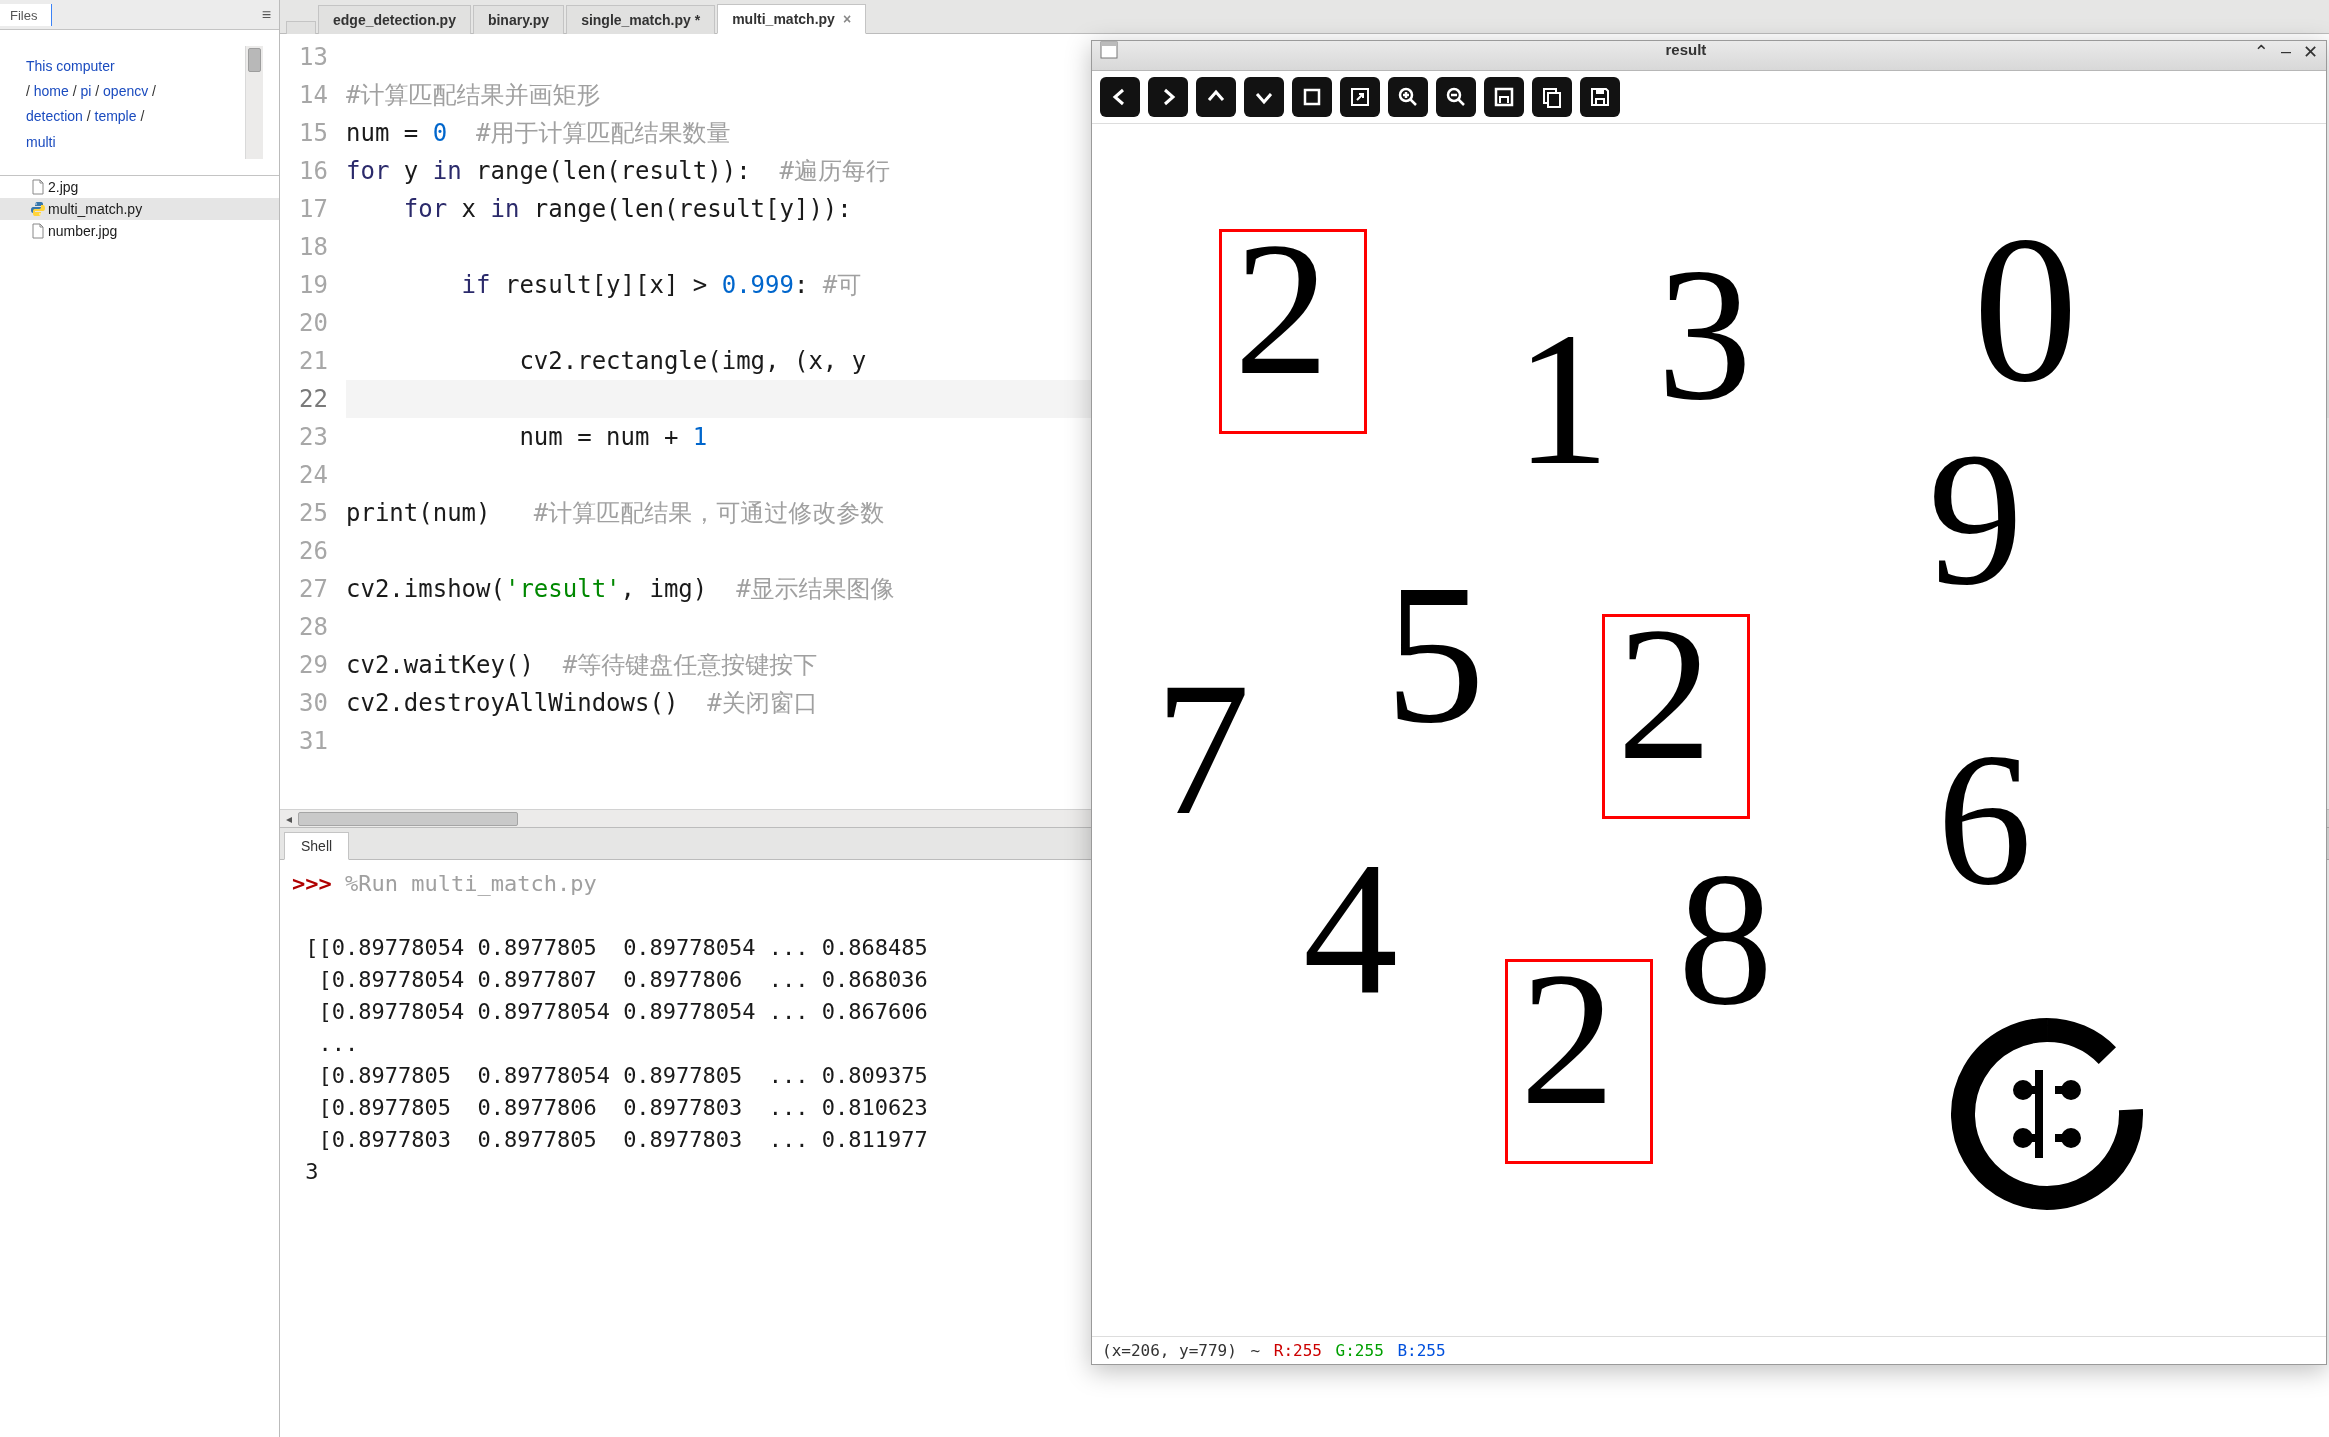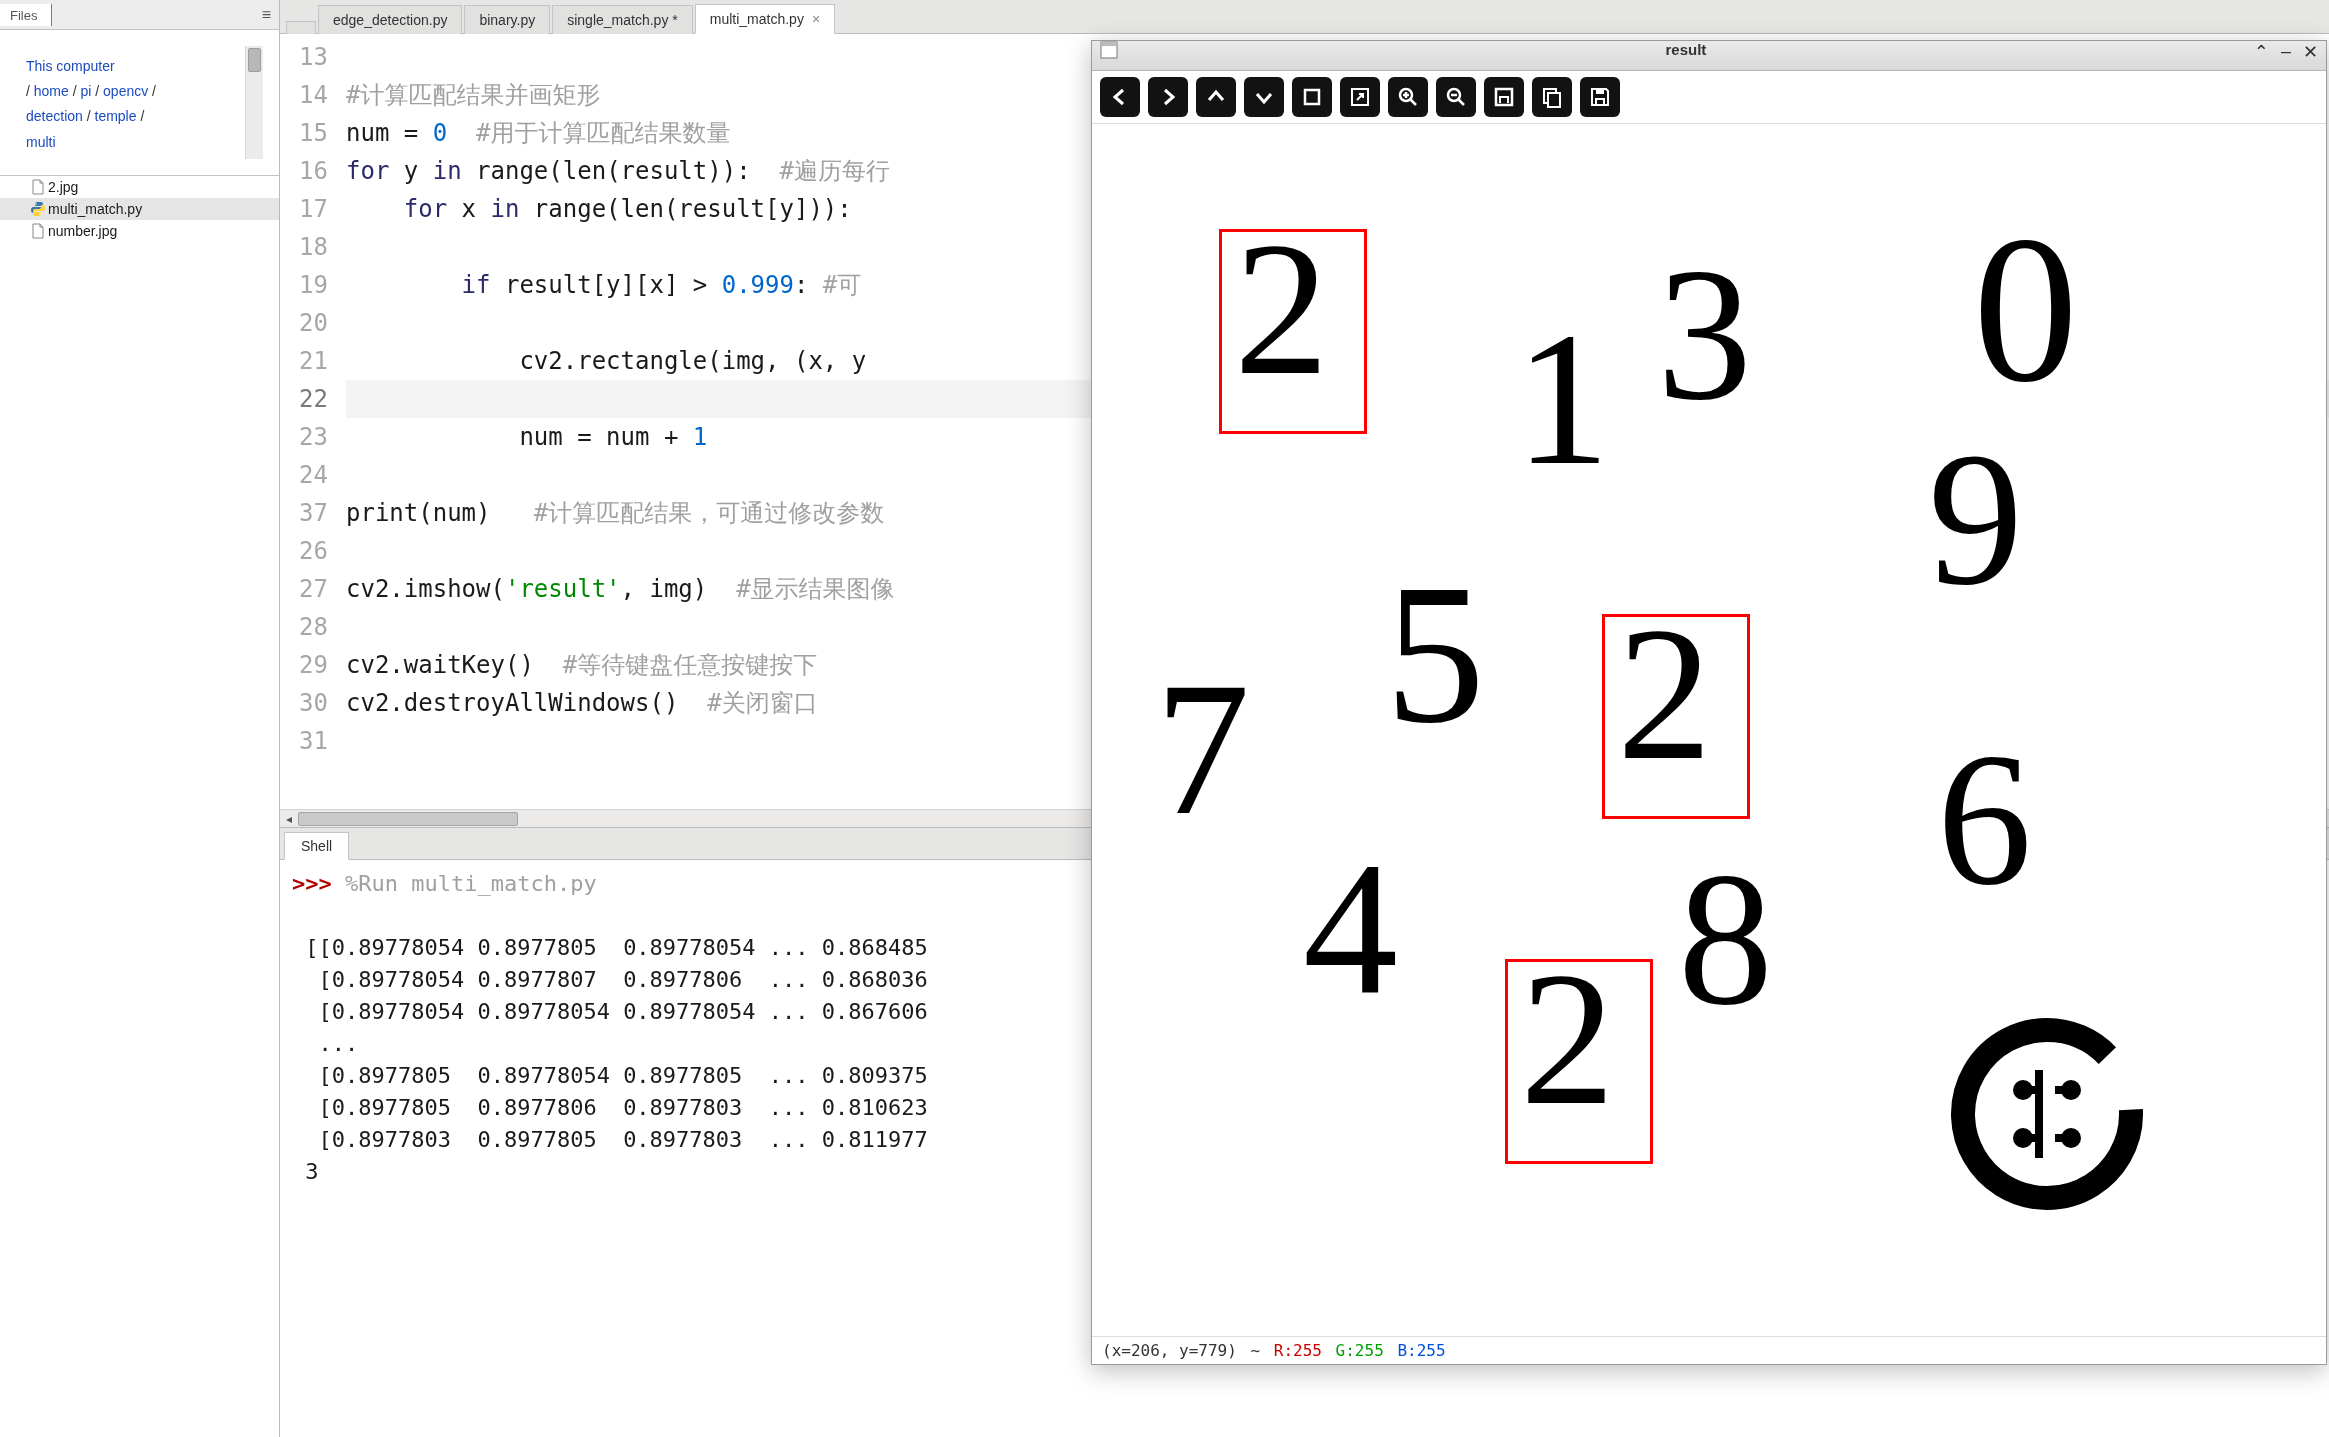--- a/index.html
+++ b/index.html
@@ -21,21 +21,21 @@
   .file-row.selected { background: #e5e5e5; }
   .file-icon { width: 16px; height: 16px; }
 
   .breadcrumb-scroll { width: 18px; background: #ecebea; border-left: 1px solid #d9d9d9; position: relative; }
   .breadcrumb-scroll .thumb { position: absolute; top: 2px; left: 2px; right: 2px; height: 24px; background: #b8b8b8; border: 1px solid #9d9d9d; border-radius: 2px; }
 
   
   .right { flex: 1; display: flex; flex-direction: column; position: relative; }
 
   .tabs { display: flex; align-items: flex-end; height: 34px; padding-left: 6px; background: #e6e6e5; gap: 2px; border-bottom: 1px solid #bcbcbc; }
-  .tab { padding: 6px 14px; font-size: 14px; color: #333; background: #e1e1e0; border: 1px solid #c4c4c4; border-bottom: none; margin-bottom: -1px; }
+  .tab { padding: 6px 14px; font-size: 14px; color: #333; background: #e1e1e0; border: 1px solid #c4c4c4; border-bottom: none; margin-bottom: -1px; font-weight: bold; }
   .tab.active { background: #fff; border-bottom: 1px solid #fff; position: relative; z-index: 2; }
   .tab .close { margin-left: 8px; color: #888; }
 
   
   .editor-pane { flex: 1; display: flex; flex-direction: column; min-height: 0; }
   .editor-body { flex: 1; display: flex; background: #fff; min-height: 0; }
   .gutter { width: 60px; background: #fff; color: #a7a7a7; font-family: "DejaVu Sans Mono", monospace; font-size: 24px; text-align: right; padding: 4px 12px 4px 0; line-height: 38px; }
   .gutter .ln.current { background: #fff; color: #7a7a7a; }
   .code { flex: 1; font-family: "DejaVu Sans Mono", monospace; font-size: 24px; line-height: 38px; padding: 4px 0 4px 6px; white-space: pre; overflow: hidden; }
 
@@ -157,21 +157,21 @@
             <div class="ln">15</div>
             <div class="ln">16</div>
             <div class="ln">17</div>
             <div class="ln">18</div>
             <div class="ln">19</div>
             <div class="ln">20</div>
             <div class="ln">21</div>
             <div class="ln current">22</div>
             <div class="ln">23</div>
             <div class="ln">24</div>
-            <div class="ln">37</div>
+            <div class="ln">25</div>
             <div class="ln">26</div>
             <div class="ln">27</div>
             <div class="ln">28</div>
             <div class="ln">29</div>
             <div class="ln">30</div>
             <div class="ln">31</div>
           </div>
         <div class="code" id="code"><div>&nbsp;</div><div><span class="tok-c">#计算匹配结果并画矩形</span></div><div><span class="tok-n">num </span><span class="tok-op">= </span><span class="tok-num">0</span><span class="tok-c">  #用于计算匹配结果数量</span></div><div><span class="tok-kw">for </span><span class="tok-n">y </span><span class="tok-kw">in </span><span class="tok-fn">range</span><span class="tok-op">(</span><span class="tok-fn">len</span><span class="tok-op">(result)):  </span><span class="tok-c">#遍历每行</span></div><div><span class="">    </span><span class="tok-kw">for </span><span class="tok-n">x </span><span class="tok-kw">in </span><span class="tok-fn">range</span><span class="tok-op">(</span><span class="tok-fn">len</span><span class="tok-op">(result[y])):</span></div><div>&nbsp;</div><div><span class="">        </span><span class="tok-kw">if </span><span class="tok-n">result[y][x] </span><span class="tok-op">&gt; </span><span class="tok-num">0.999</span><span class="tok-op">: </span><span class="tok-c">#可</span></div><div>&nbsp;</div><div><span class="tok-n">            cv2.rectangle(img, (x, y</span></div><div class="current-line-bg">&nbsp;</div><div><span class="tok-n">            num = num + </span><span class="tok-num">1</span></div><div>&nbsp;</div><div><span class="tok-fn">print</span><span class="tok-op">(num)   </span><span class="tok-c">#计算匹配结果，可通过修改参数</span></div><div>&nbsp;</div><div><span class="tok-n">cv2.imshow(</span><span class="tok-str">'result'</span><span class="tok-n">, img)  </span><span class="tok-c">#显示结果图像</span></div><div>&nbsp;</div><div><span class="tok-n">cv2.waitKey()  </span><span class="tok-c">#等待键盘任意按键按下</span></div><div><span class="tok-n">cv2.destroyAllWindows()  </span><span class="tok-c">#关闭窗口</span></div><div>&nbsp;</div></div>
       </div>
       <div class="editor-hscroll">

